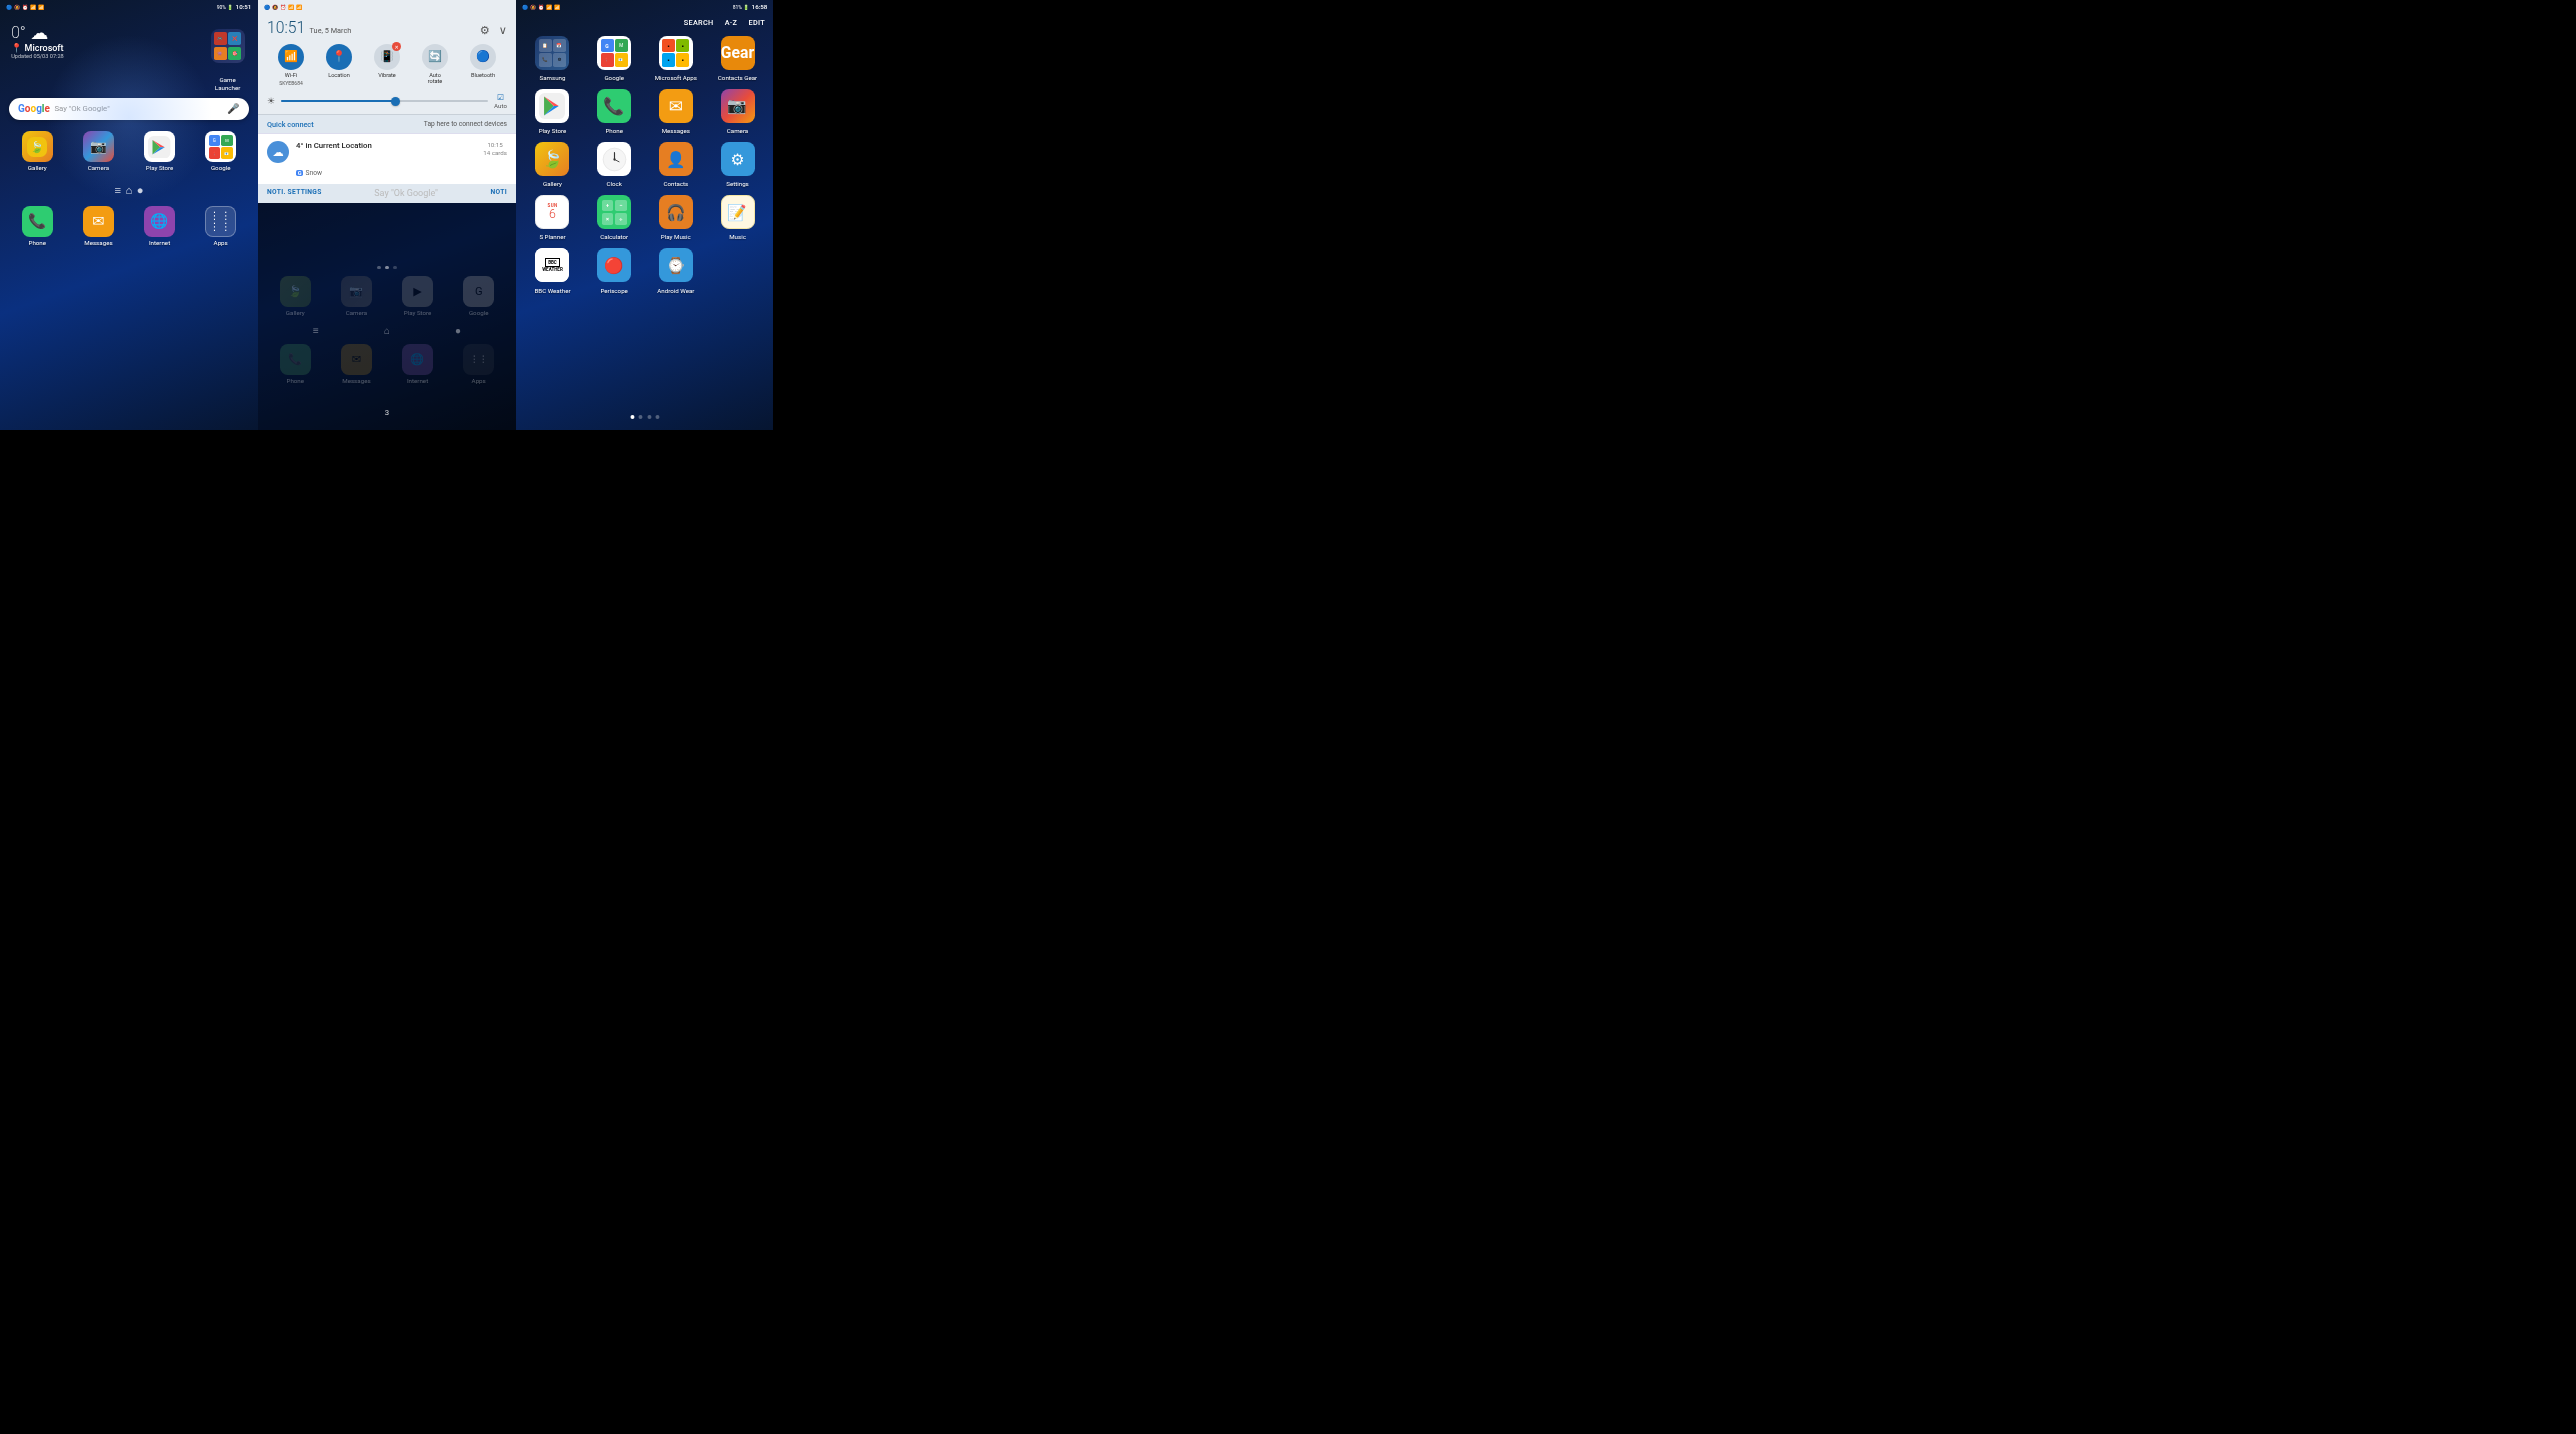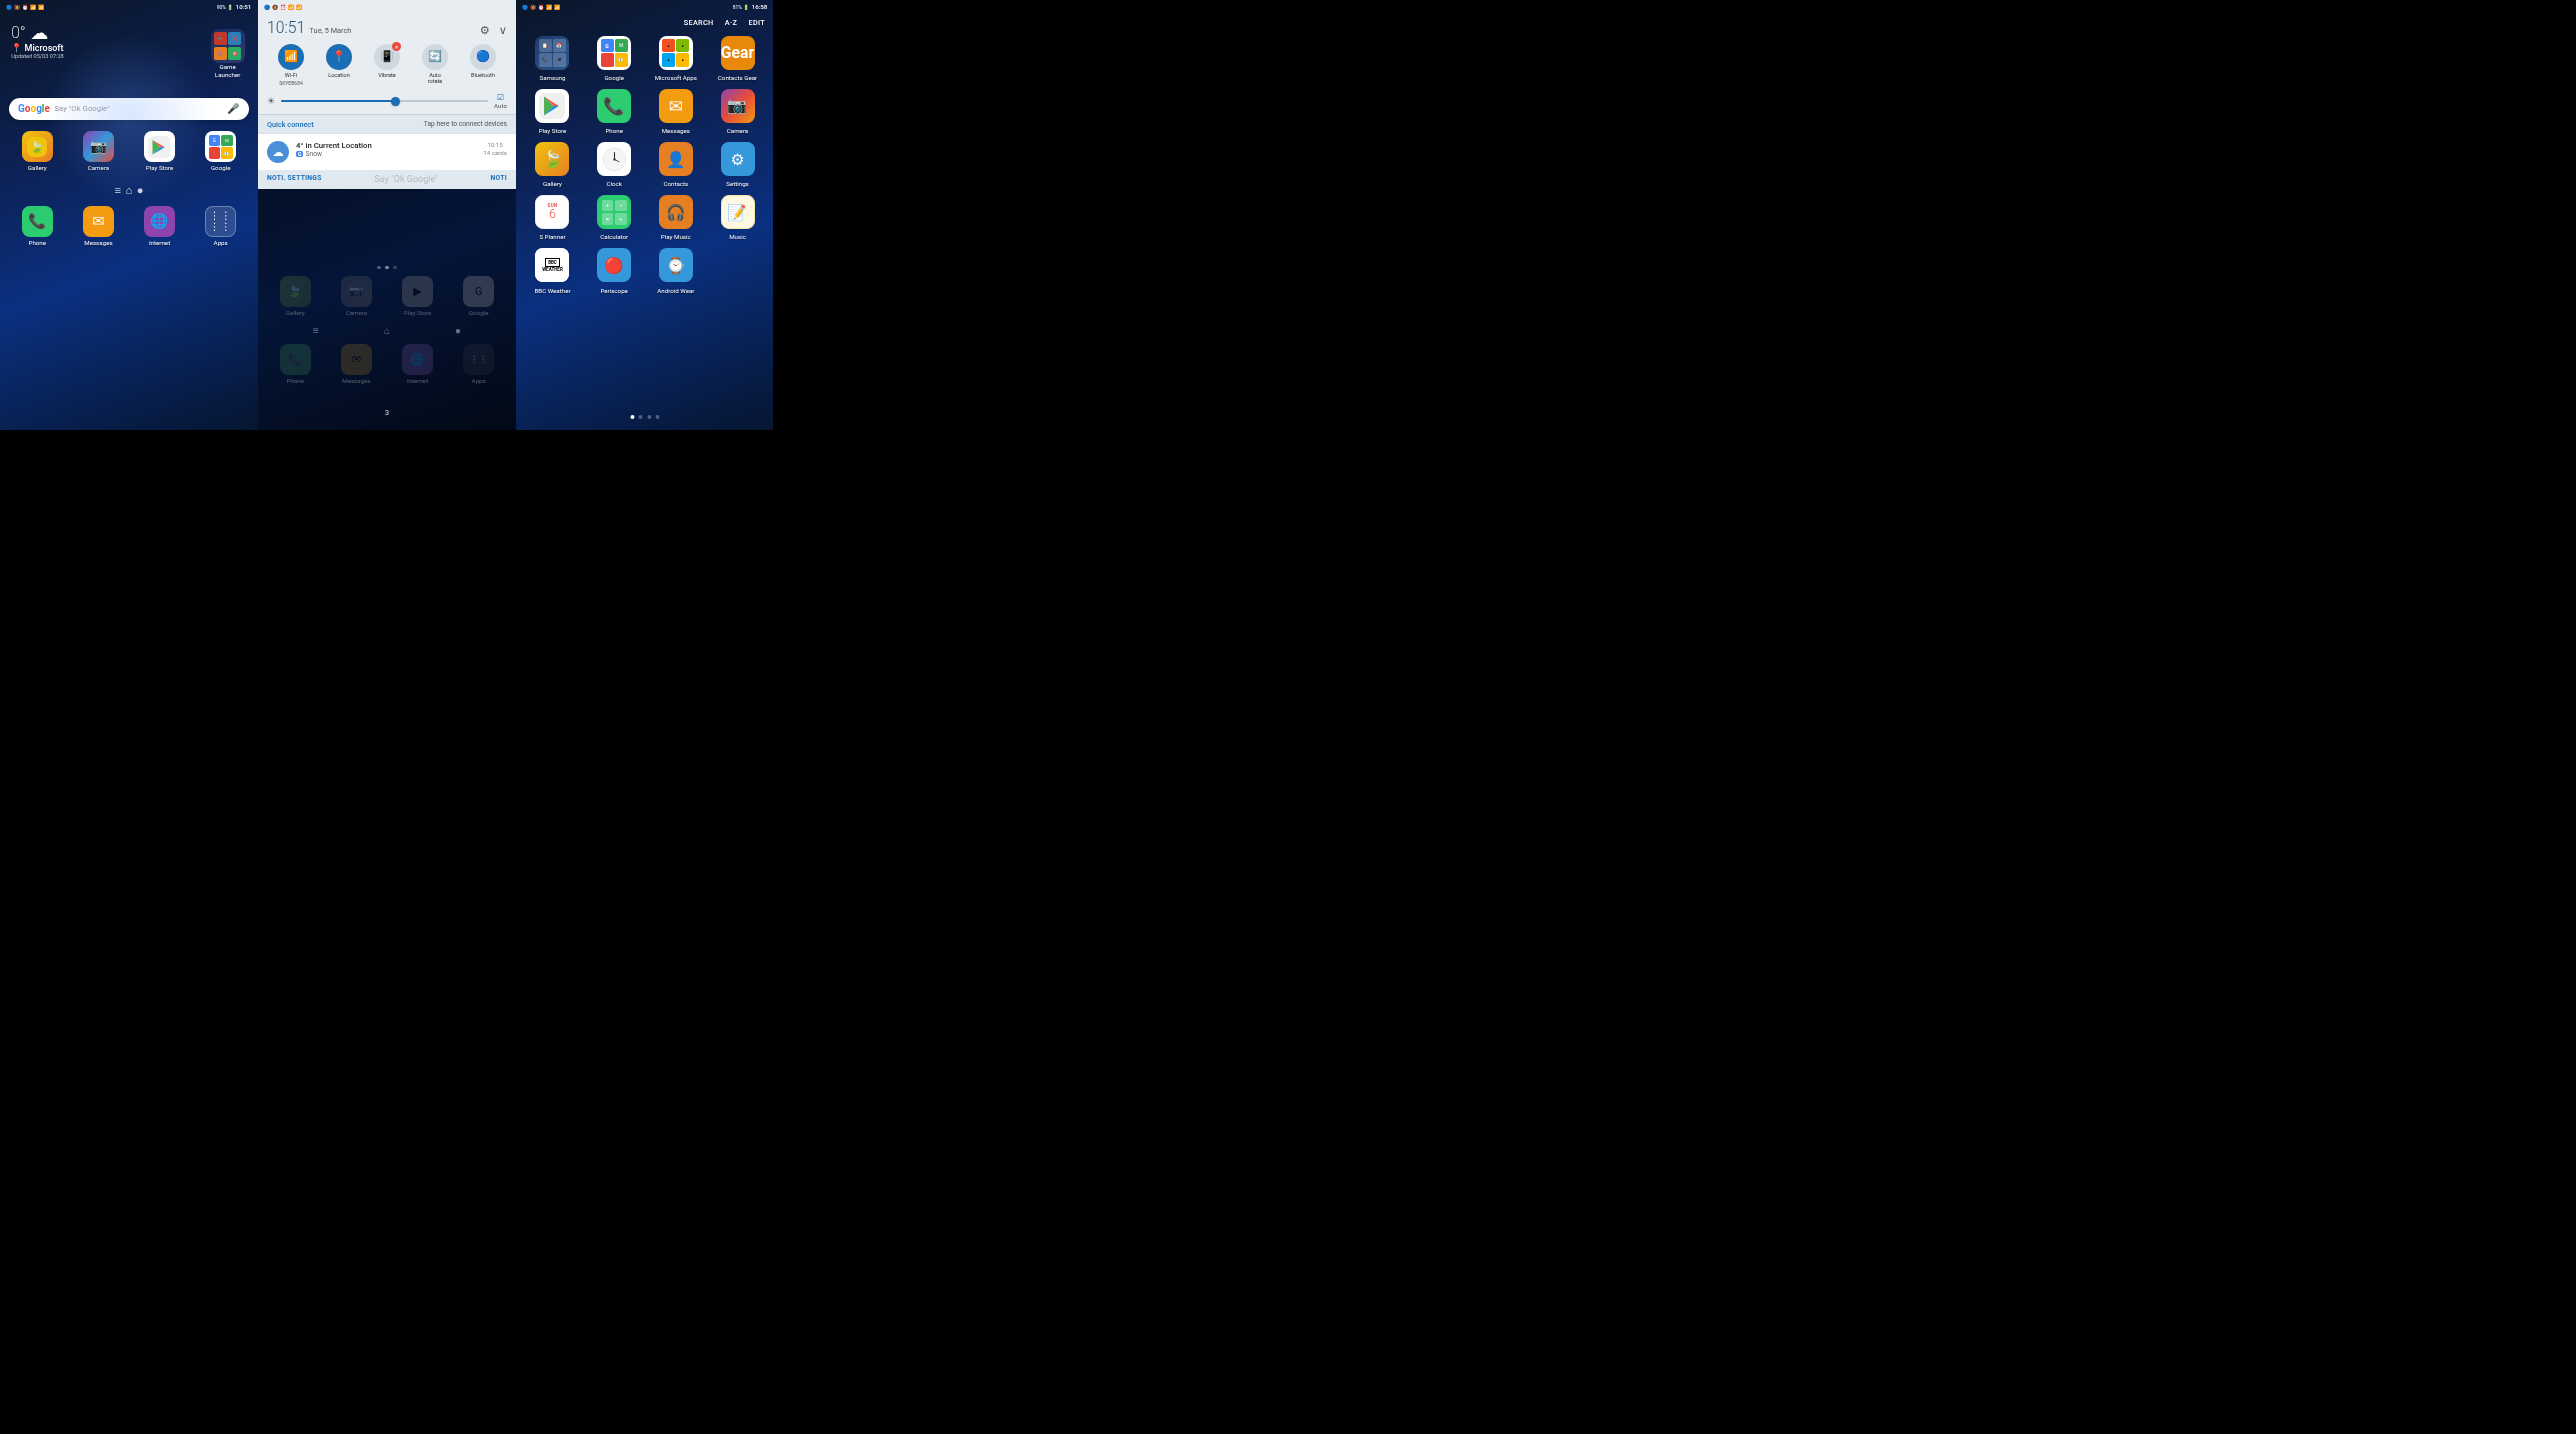--- a/index.html
+++ b/index.html
@@ -100,21 +100,21 @@
       height: 34px;
       border-radius: 7.8px;
       background: #1a2a5e;
       display: flex;
       align-items: center;
       justify-content: center;
       font-size: 15.7px;
       position: relative;
       overflow: hidden;
     }
-    .game-launcher-label { font-size: 6.2px; margin-top: 0; }
+    .game-launcher-label { font-size: 6.2px; margin-top: 13px; }
 
     .google-search-bar {
       margin: 34px 9px 11.2px;
       background: #fff;
       border-radius: 13.4px;
       padding: 5.6px 9px;
       display: flex;
       align-items: center;
       gap: 4.5px;
       box-shadow: 0 1.1px 4.5px rgba(0,0,0,0.3);
@@ -711,21 +711,21 @@
       <span class="qc-label">Quick connect</span>
       <span class="qc-tap">Tap here to connect devices</span>
     </div>
 
     <div class="notification-card">
       <div class="notif-app-icon">
         <span>☁</span>
       </div>
       <div class="notif-content">
         <div class="notif-title">4° in Current Location</div>
-        <div style="display:flex;align-items:center;gap:2.2px;">
+        <div style="display:flex;align-items:center;gap:2.2px;margin-top:19px;">
           <span class="notif-g" style="background:#4285f4;color:#fff;border-radius:1.7px;padding:0 1.7px;font-size:5.6px;font-weight:bold;">G</span>
           <span class="notif-subtitle">Snow</span>
         </div>
       </div>
       <div style="text-align:right;">
         <div class="notif-time-right">10:15</div>
         <div class="notif-cards">14 cards</div>
       </div>
     </div>
 

